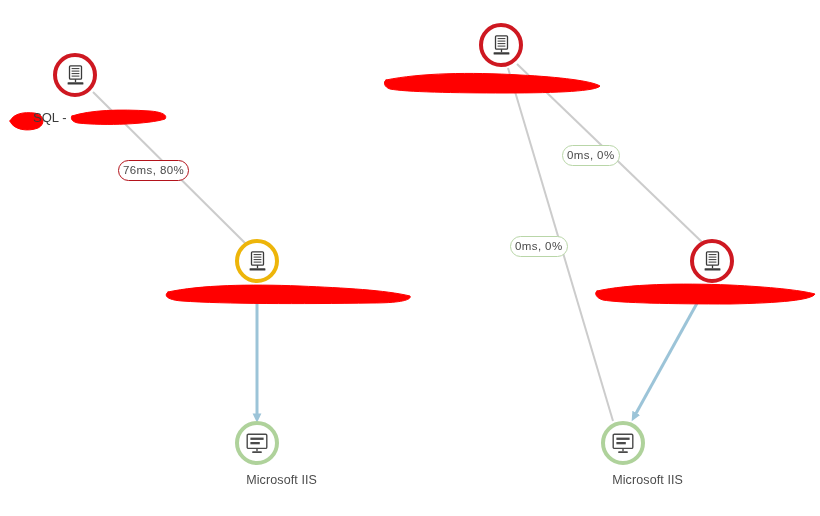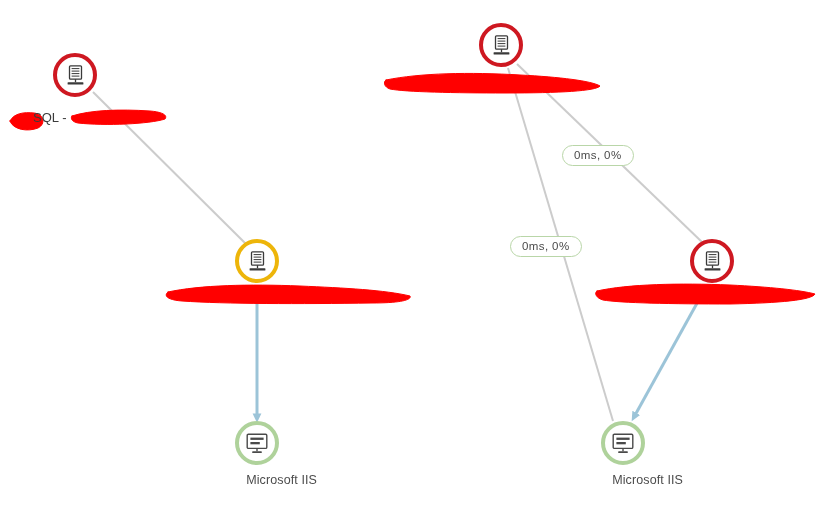--- a/index.html
+++ b/index.html
@@ -53,21 +53,21 @@
     color: #4c4c4c;
     white-space: nowrap;
     text-align: right;
     letter-spacing: .1px;
   }
   .edge-label {
     position: absolute;
     box-sizing: border-box;
     height: 21px;
     line-height: 19px;
-    padding: 0 11px;
+    padding: 0 4px;
     border-radius: 11px;
     background: #ffffff;
     font-size: 11.5px;
     color: #4a4a4a;
     white-space: nowrap;
     letter-spacing: .4px;
   }
   .edge-label.sev-critical { border: 1.6px solid #B3131B; }
   .edge-label.sev-ok       { border: 1.4px solid #B9D6A8; }
   .plain-text {
@@ -187,18 +187,19 @@
         <rect x="1.2" y="1.2" width="19.6" height="14.2" rx="1.2" fill="#fff" stroke="#4a4a4a" stroke-width="1.4"></rect>
         <rect x="4.4" y="4.6" width="13.2" height="2.3" fill="#4a4a4a"></rect>
         <rect x="4.4" y="9.0" width="9.4" height="2.3" fill="#4a4a4a"></rect>
         <line x1="11" y1="15.4" x2="11" y2="18.2" stroke="#4a4a4a" stroke-width="1.4"></line>
         <rect x="6.2" y="18.2" width="9.6" height="1.8" rx="0.6" fill="#4a4a4a"></rect>
       </svg>
     </span>
   </div>
   <div class="node-label" style="left:563px; top:473px; width:120px;">Microsoft IIS</div>
 
+  <div class="edge-label sev-critical" style="left:118px; top:160px;">76ms, 80%</div>
 
   <div class="edge-label sev-ok" style="left:562px; top:145px;">0ms, 0%</div>
 
   <div class="edge-label sev-ok" style="left:510px; top:236px;">0ms, 0%</div>
 
 </div>
 
 </body></html>

